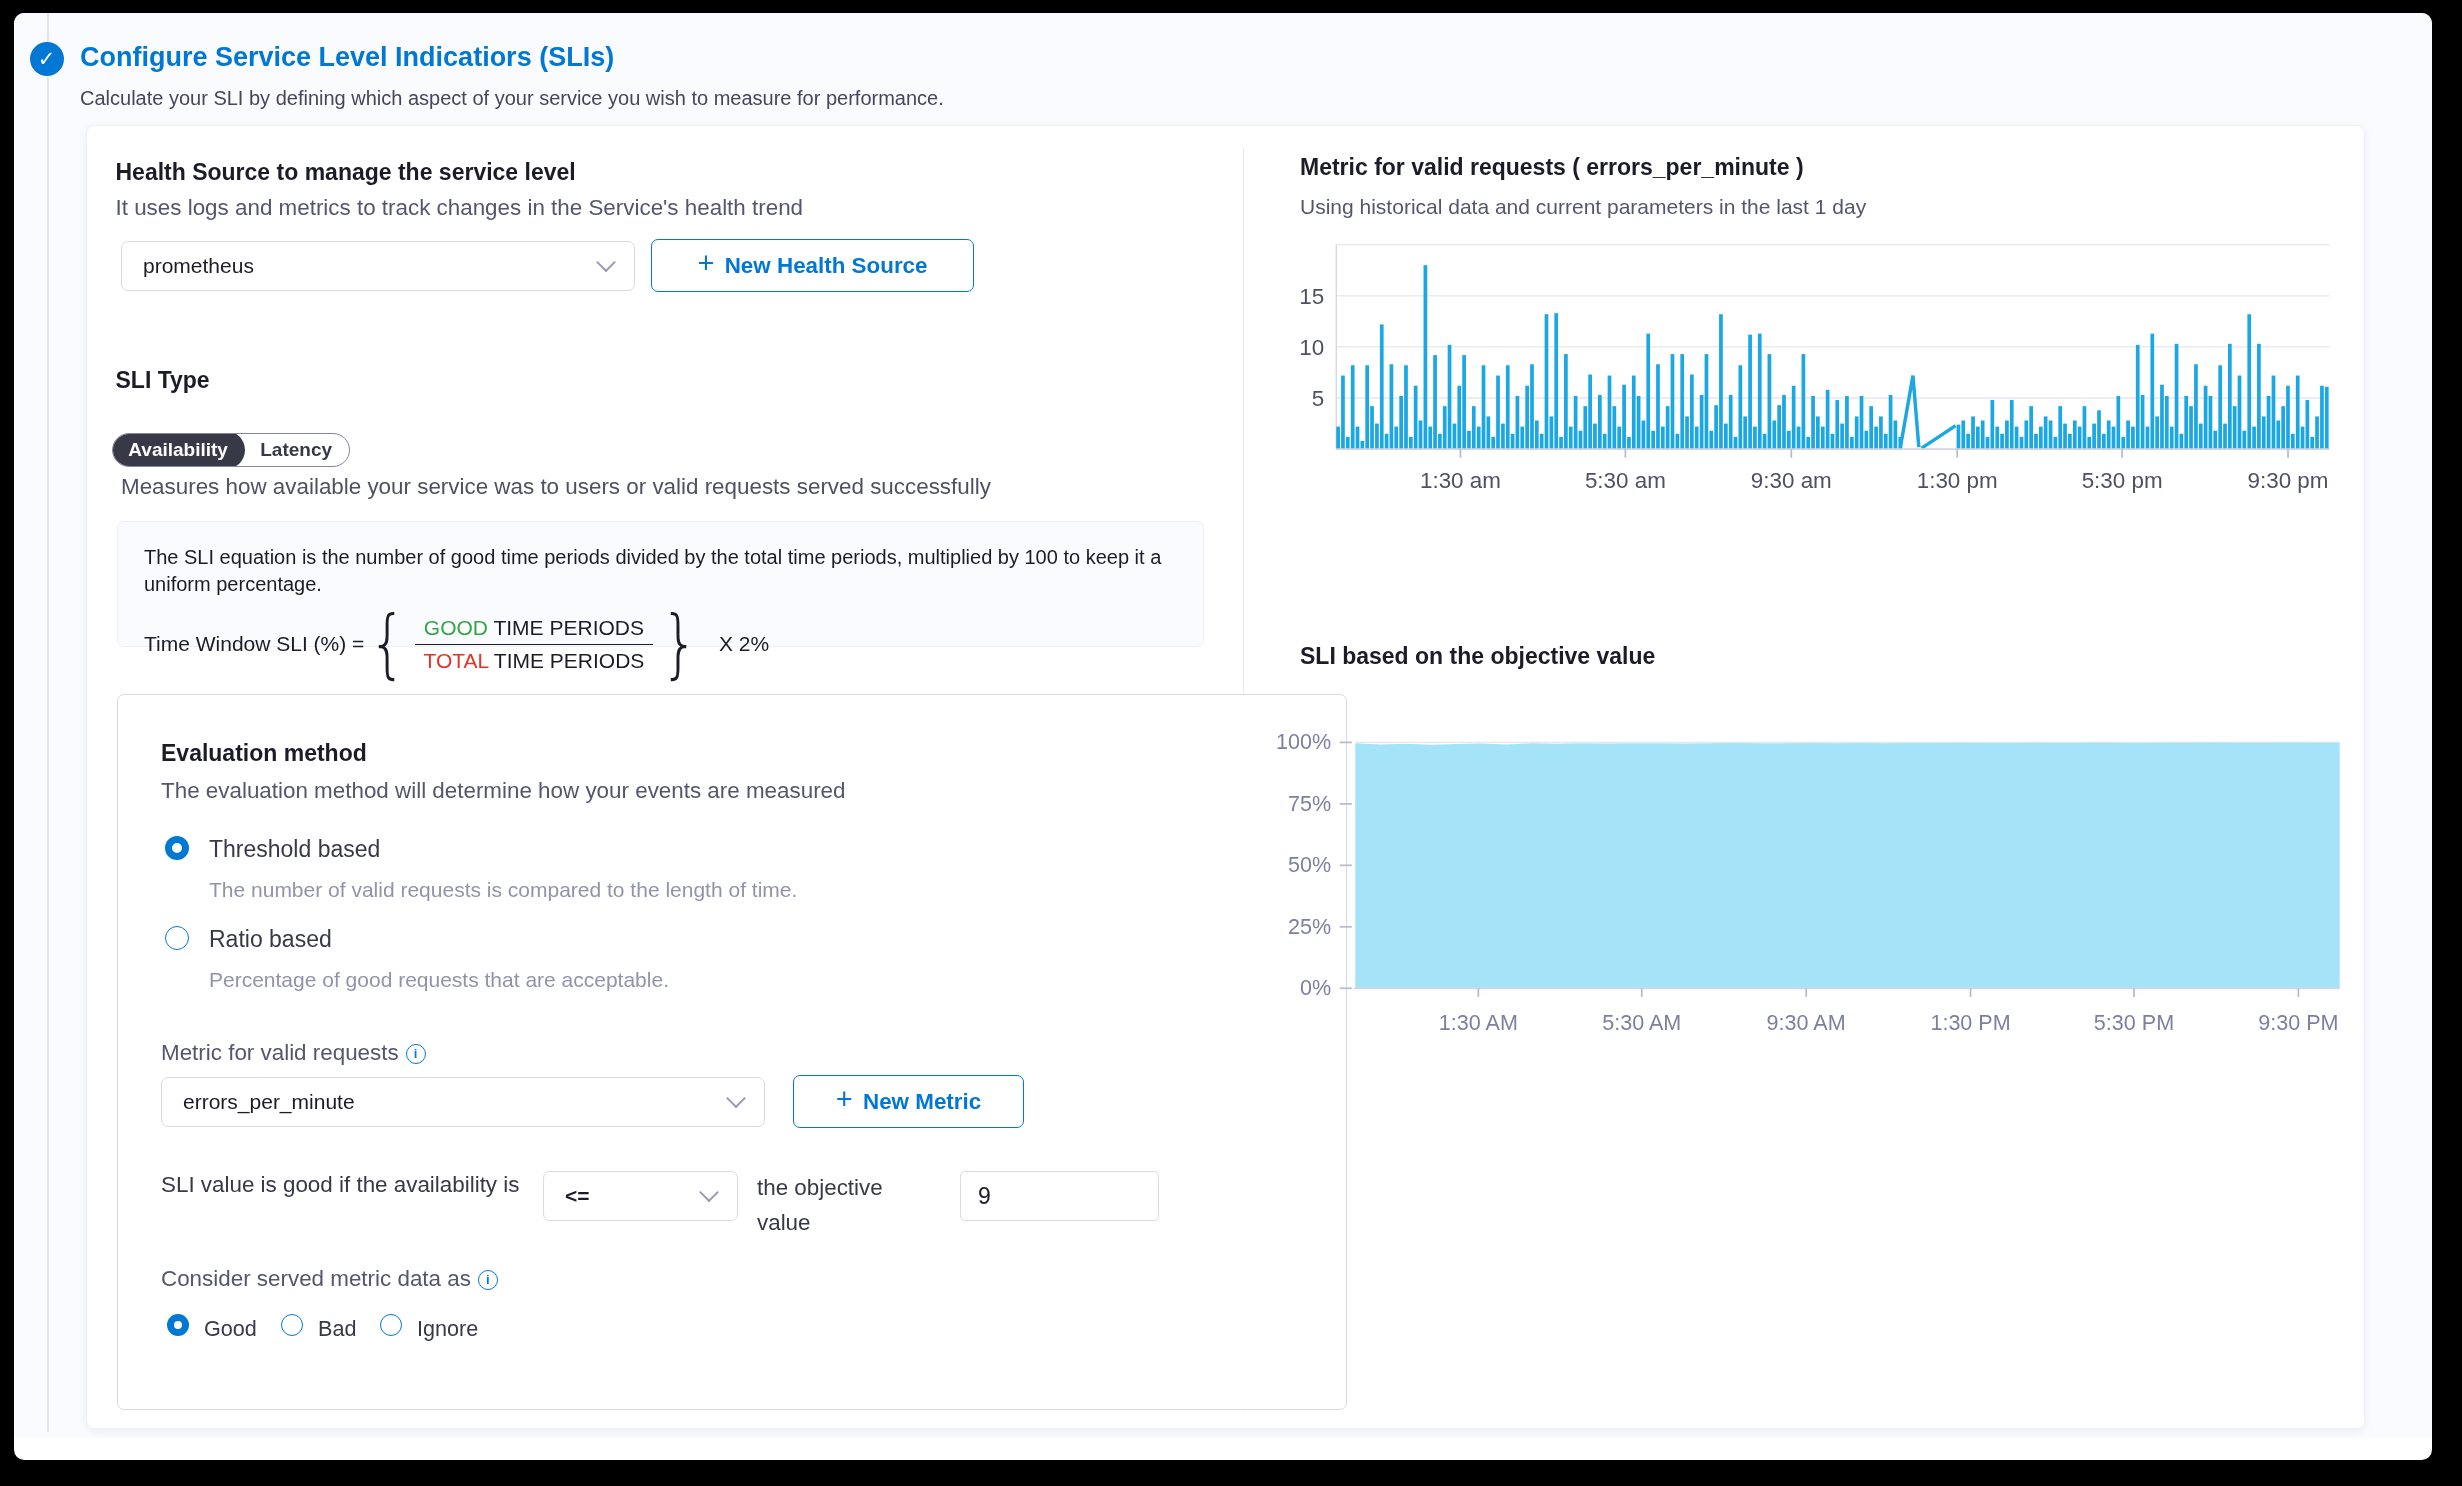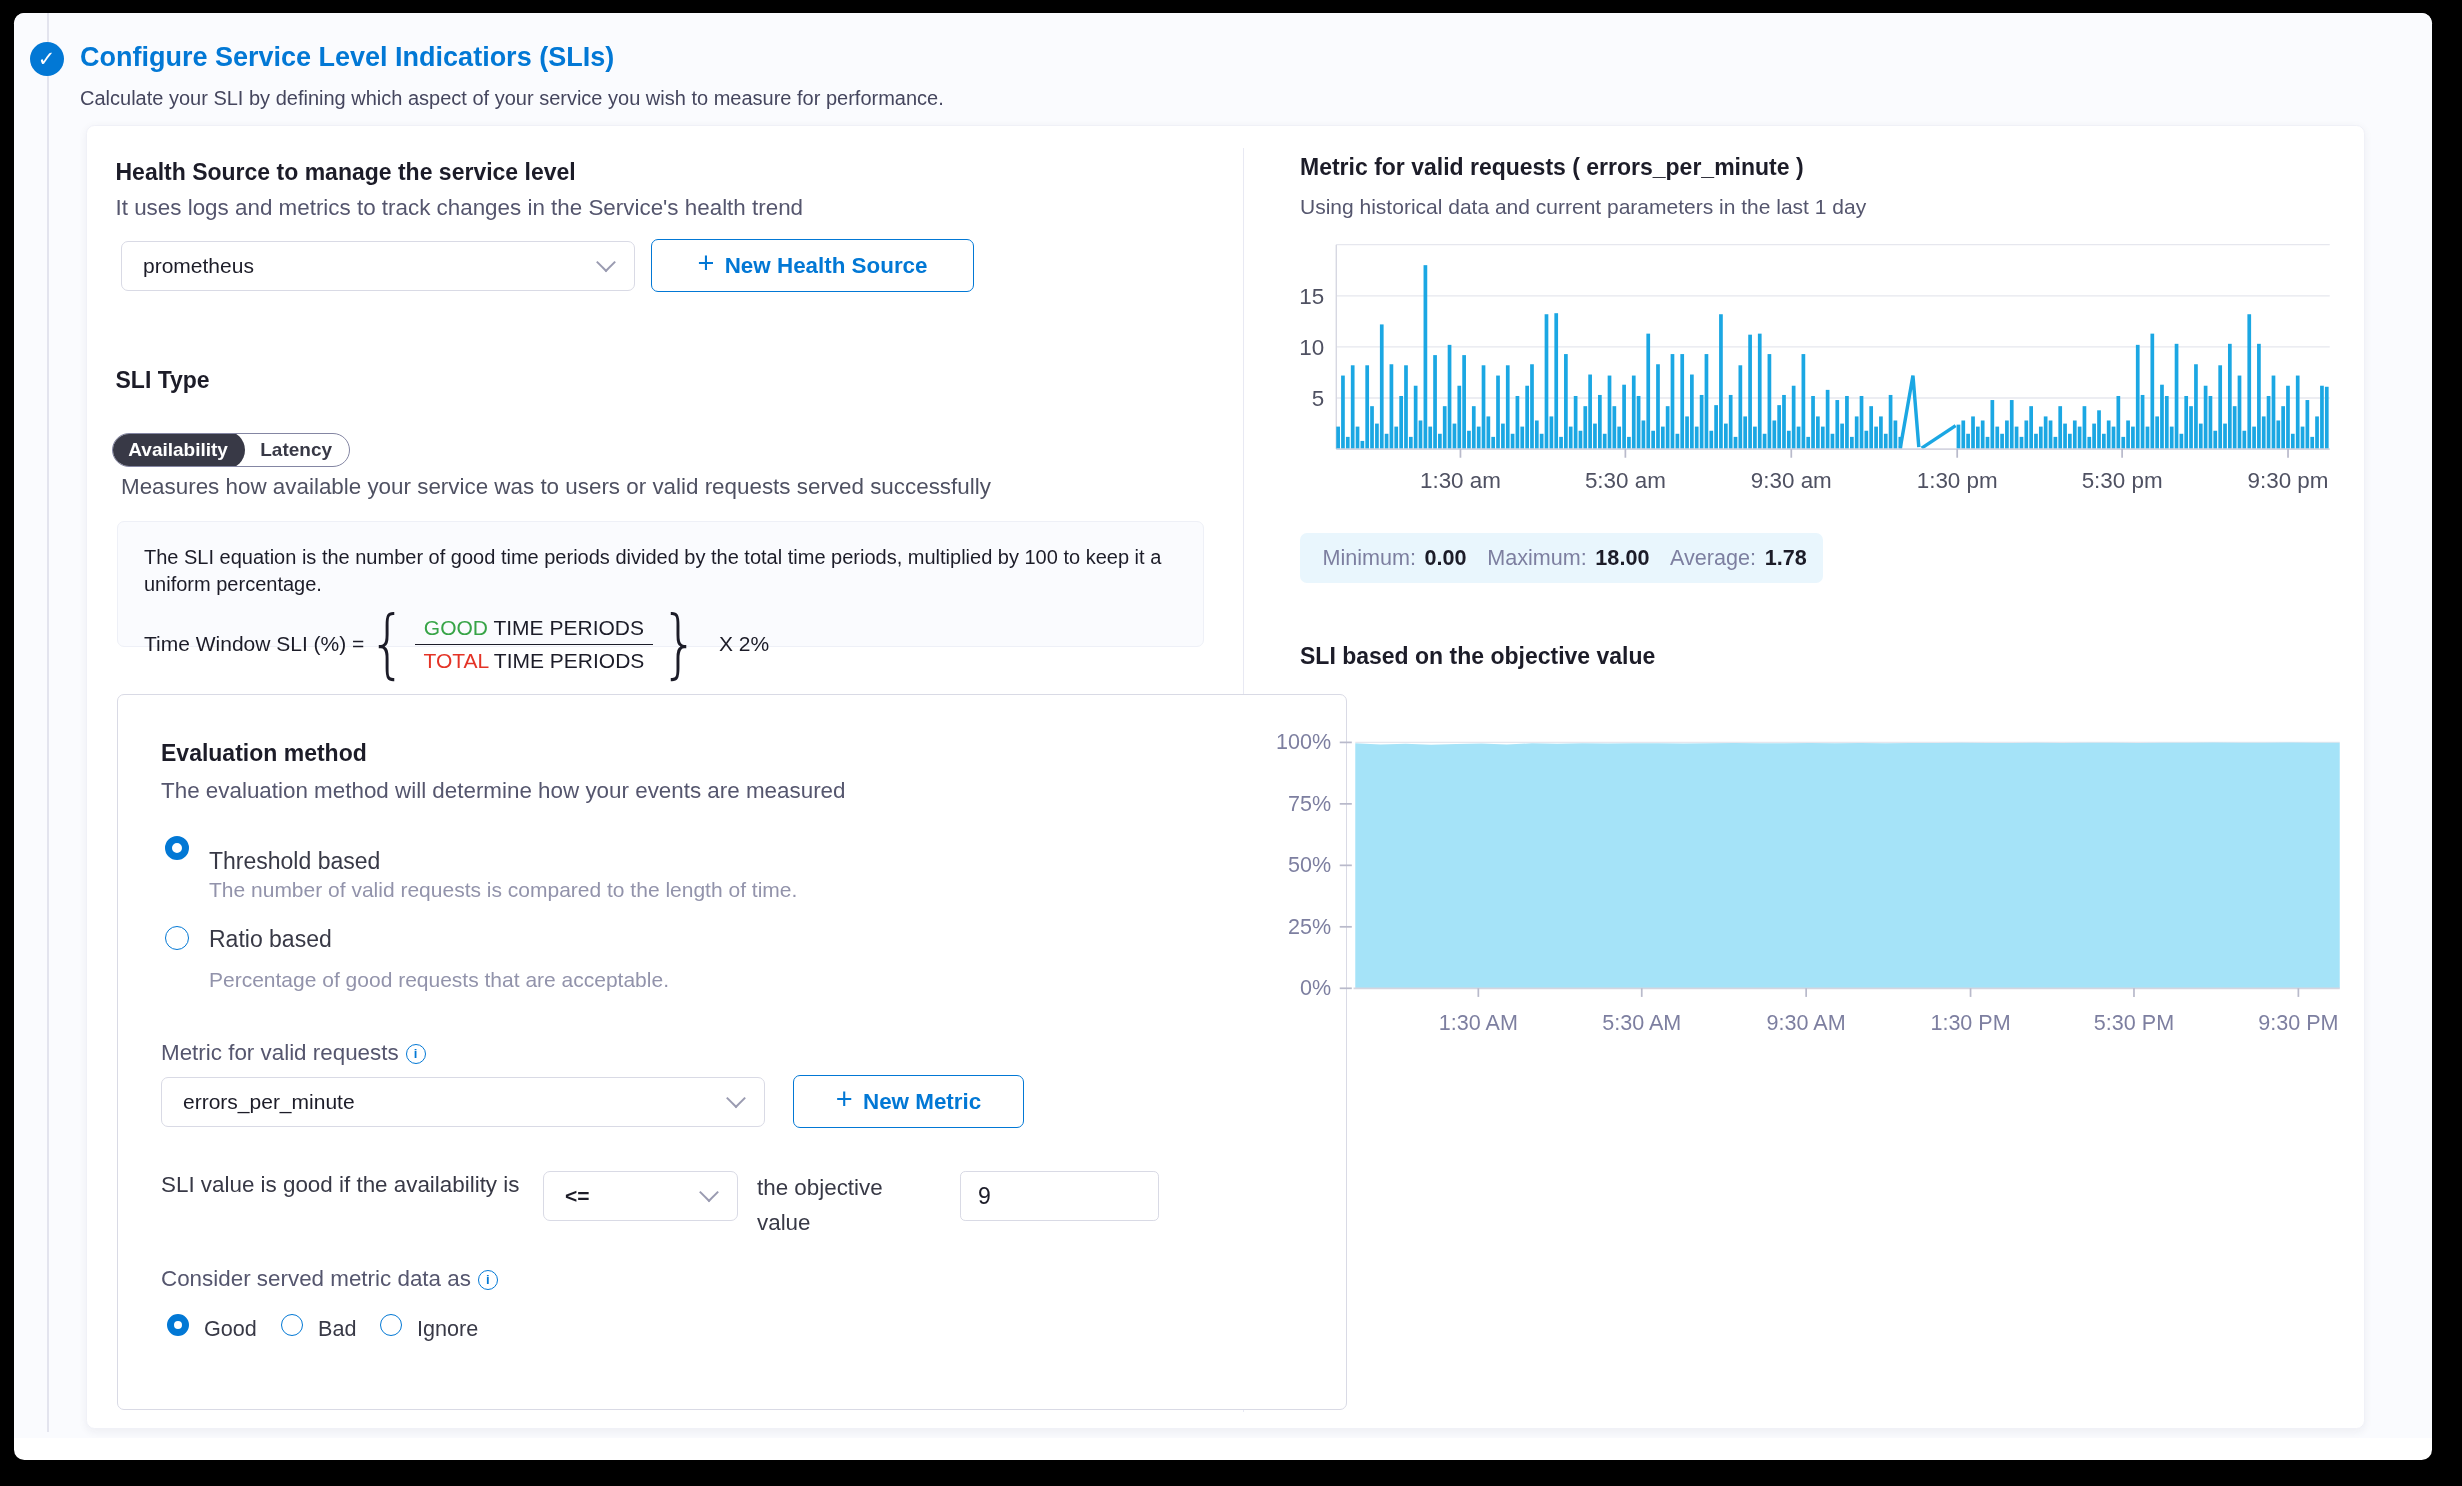--- a/index.html
+++ b/index.html
@@ -132,21 +132,21 @@
             <span class="brace">}</span>
             <span style="margin-left:15.5px;">X 2%</span>
           </div>
         </div>
 
         <div class="eval-card">
           <div class="abs h2" style="left:43px; top:45px;">Evaluation method</div>
           <div class="abs sub" style="left:43px; top:83px;">The evaluation method will determine how your events are measured</div>
 
           <span class="radio big sel abs" style="left:47px; top:141px;"></span>
-          <div class="abs" style="left:91px; top:141px; font-size:23px; color:#383946;margin-top:12px;">Threshold based</div>
+          <div class="abs" style="left:91px; top:141px; font-size:23px; color:#383946;">Threshold based</div>
           <div class="abs" style="left:91px; top:183px; font-size:21px; color:#9293ab;">The number of valid requests is compared to the length of time.</div>
 
           <span class="radio big unsel abs" style="left:47px; top:231px;"></span>
           <div class="abs" style="left:91px; top:231px; font-size:23px; color:#383946;">Ratio based</div>
           <div class="abs" style="left:91px; top:273px; font-size:21px; color:#9293ab;">Percentage of good requests that are acceptable.</div>
 
           <div class="abs" style="left:43px; top:345px; font-size:22.4px; color:#55566e;">
             <span>Metric for valid requests</span><span class="info-icon">i</span>
           </div>
           <div class="select" style="left:43px; top:382px; width:604px; height:50px;">
@@ -393,28 +393,20 @@
             <line x1="605.616" y1="255" x2="605.616" y2="265" stroke="#b9bacb" stroke-width="2"></line>
             <text x="605.616" y="300" text-anchor="middle" font-size="26" fill="#4f5162">9:30 am</text>
             <line x1="798" y1="255" x2="798" y2="265" stroke="#b9bacb" stroke-width="2"></line>
             <text x="798" y="300" text-anchor="middle" font-size="26" fill="#4f5162">1:30 pm</text>
             <line x1="989.2320000000001" y1="255" x2="989.2320000000001" y2="265" stroke="#b9bacb" stroke-width="2"></line>
             <text x="989.2320000000001" y="300" text-anchor="middle" font-size="26" fill="#4f5162">5:30 pm</text>
             <line x1="1181.616" y1="255" x2="1181.616" y2="265" stroke="#b9bacb" stroke-width="2"></line>
             <text x="1181.616" y="300" text-anchor="middle" font-size="26" fill="#4f5162">9:30 pm</text>
           </svg>
 
-        <div class="stats-bar">
-          <span class="lbl">Minimum:</span>
-          <span class="val">0.00</span>
-          <span class="lbl">Maximum:</span>
-          <span class="val">18.00</span>
-          <span class="lbl">Average:</span>
-          <span class="val">1.78</span>
-        </div>
 
         <div class="abs h2" style="left:1213px; top:517px;">SLI based on the objective value</div>
 
         <svg id="sli-chart" class="abs" style="left:1182px; top:556px;" width="1113" height="371" viewBox="0 0 1290 430">
             <line x1="82" y1="355" x2="96" y2="355" stroke="#b9bacb" stroke-width="2"></line>
             <text x="72" y="363" text-anchor="end" font-size="25" fill="#7d7fa0">0%</text>
             <line x1="82" y1="283.75" x2="96" y2="283.75" stroke="#b9bacb" stroke-width="2"></line>
             <text x="72" y="291.75" text-anchor="end" font-size="25" fill="#7d7fa0">25%</text>
             <line x1="82" y1="212.5" x2="96" y2="212.5" stroke="#b9bacb" stroke-width="2"></line>
             <text x="72" y="220.5" text-anchor="end" font-size="25" fill="#7d7fa0">50%</text>

